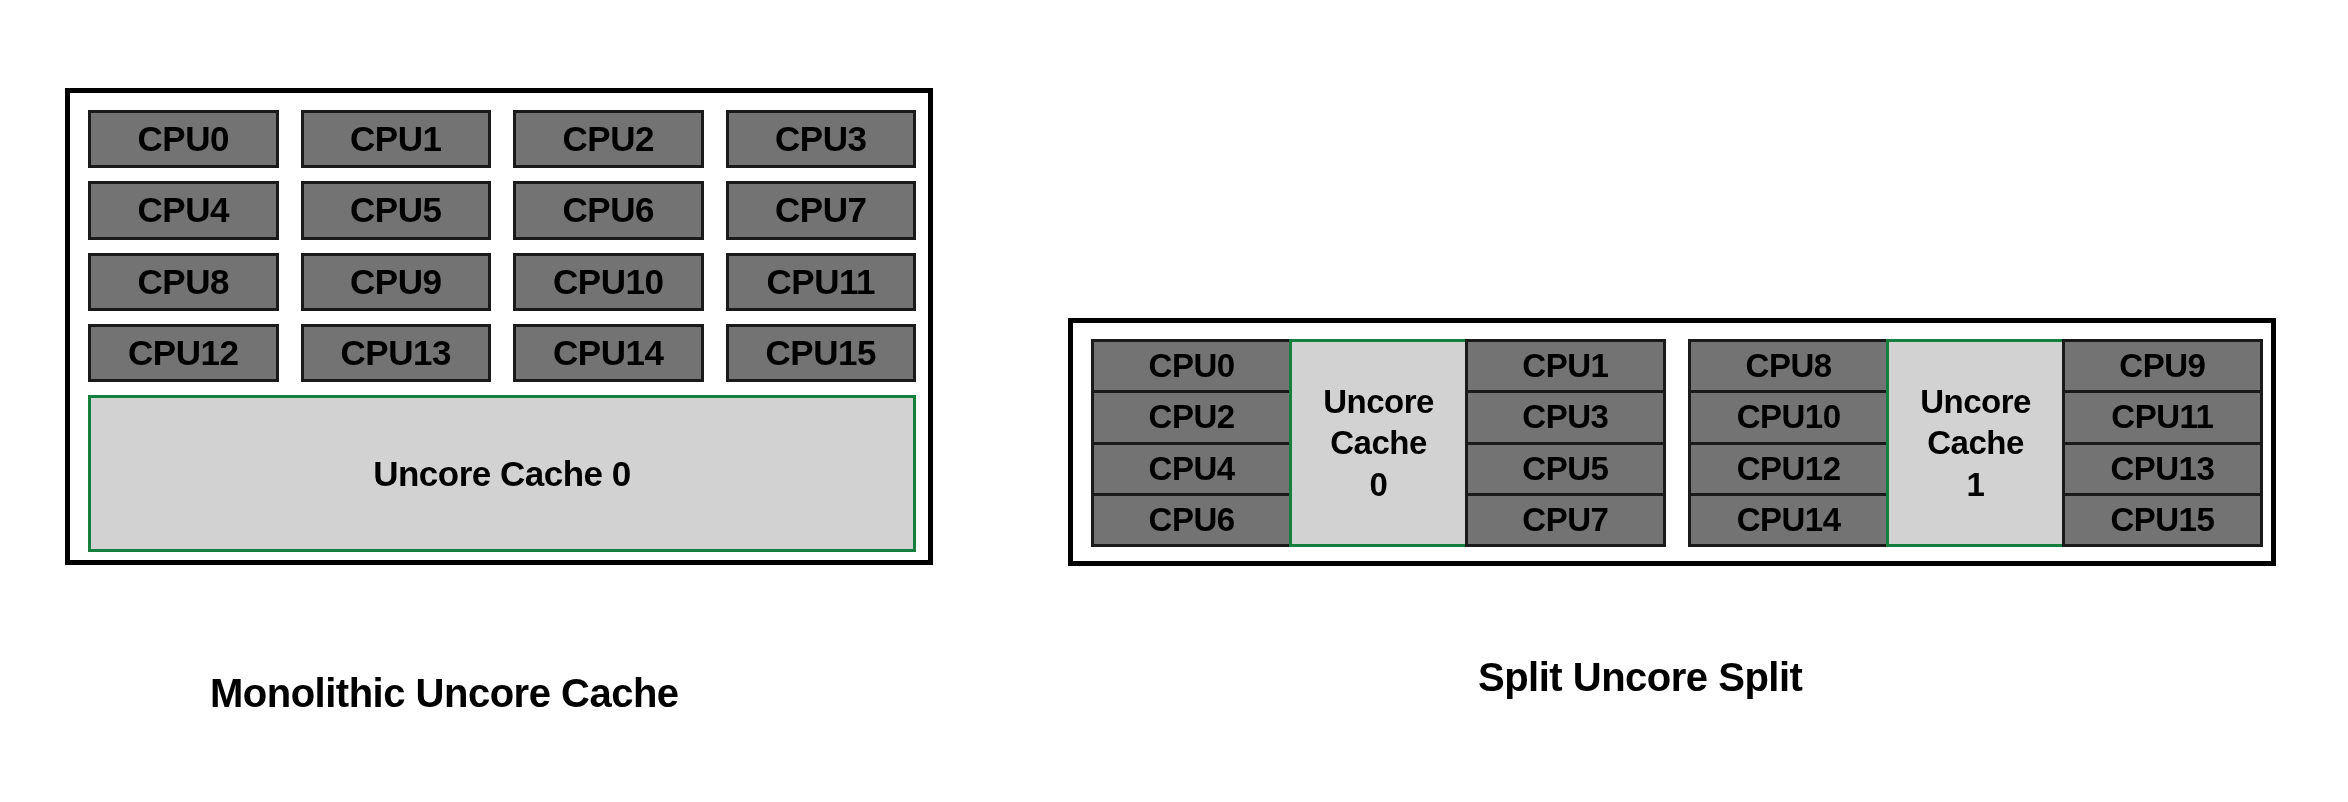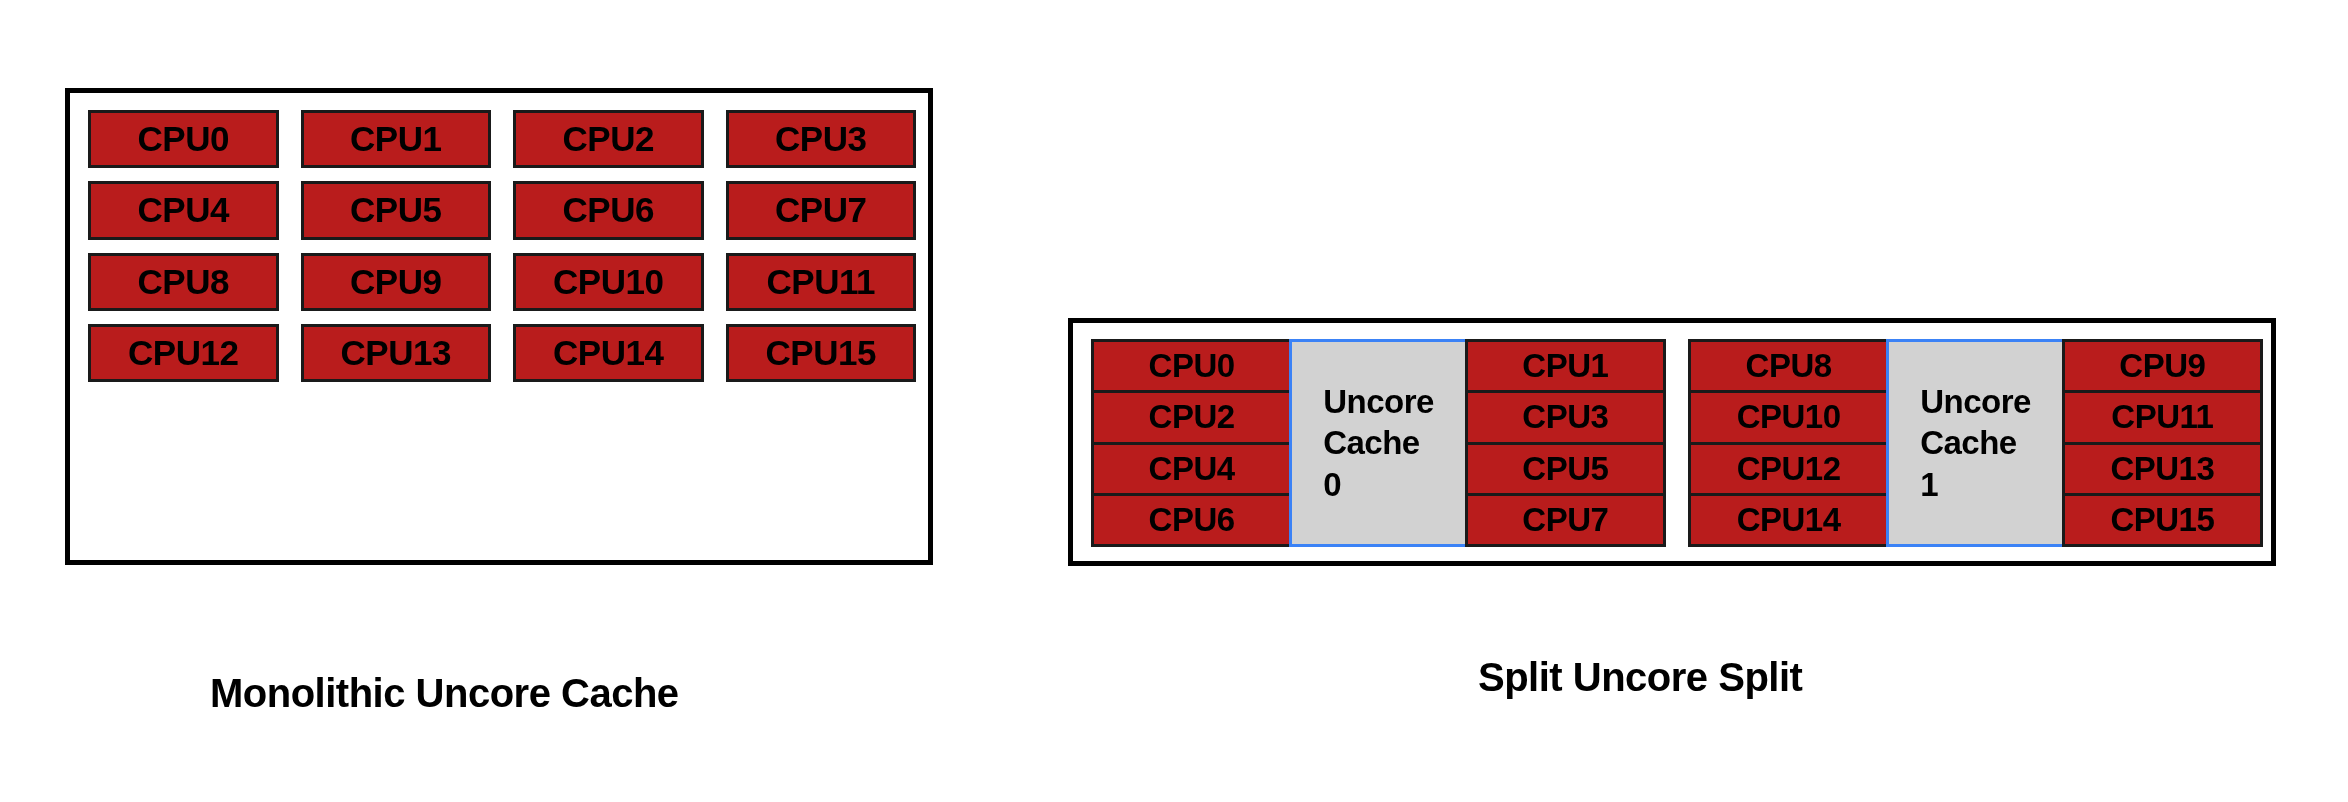--- a/index.html
+++ b/index.html
@@ -19,37 +19,37 @@
   .panel {
     position: absolute;
     box-sizing: border-box;
     border: 5px solid #000000;
     background: #ffffff;
   }
 
   .cpu-box {
     box-sizing: border-box;
     border: 3px solid #1a1a1a;
-    background: #b91c1c;
+    background: #737373;
     display: flex;
     align-items: center;
     justify-content: center;
     font-weight: bold;
     color: #000000;
     letter-spacing: -0.5px;
   }
 
   .cache-box {
     box-sizing: border-box;
-    border: 3px solid #3b82f6;
+    border: 3px solid #15803d;
     background: #d2d2d2;
     display: flex;
     align-items: center;
     justify-content: center;
-    text-align: left;
+    text-align: center;
     font-weight: bold;
     color: #000000;
     letter-spacing: -0.5px;
   }
 
   .caption {
     position: absolute;
     font-weight: bold;
     color: #000000;
     font-size: 40px;
@@ -152,20 +152,21 @@
     <div class="cpu-box">CPU9</div>
     <div class="cpu-box">CPU10</div>
     <div class="cpu-box">CPU11</div>
 
     <div class="cpu-box">CPU12</div>
     <div class="cpu-box">CPU13</div>
     <div class="cpu-box">CPU14</div>
     <div class="cpu-box">CPU15</div>
   </div>
 
+  <div class="cache-box" id="mono-cache">Uncore Cache 0</div>
 </div>
 
 <div class="caption" id="caption-monolithic">Monolithic Uncore Cache</div>
 
 <div class="panel" id="split-panel">
 
   <div class="split-group" id="split-group-0">
     <div class="split-col">
       <div class="cpu-box">CPU0</div>
       <div class="cpu-box">CPU2</div>

